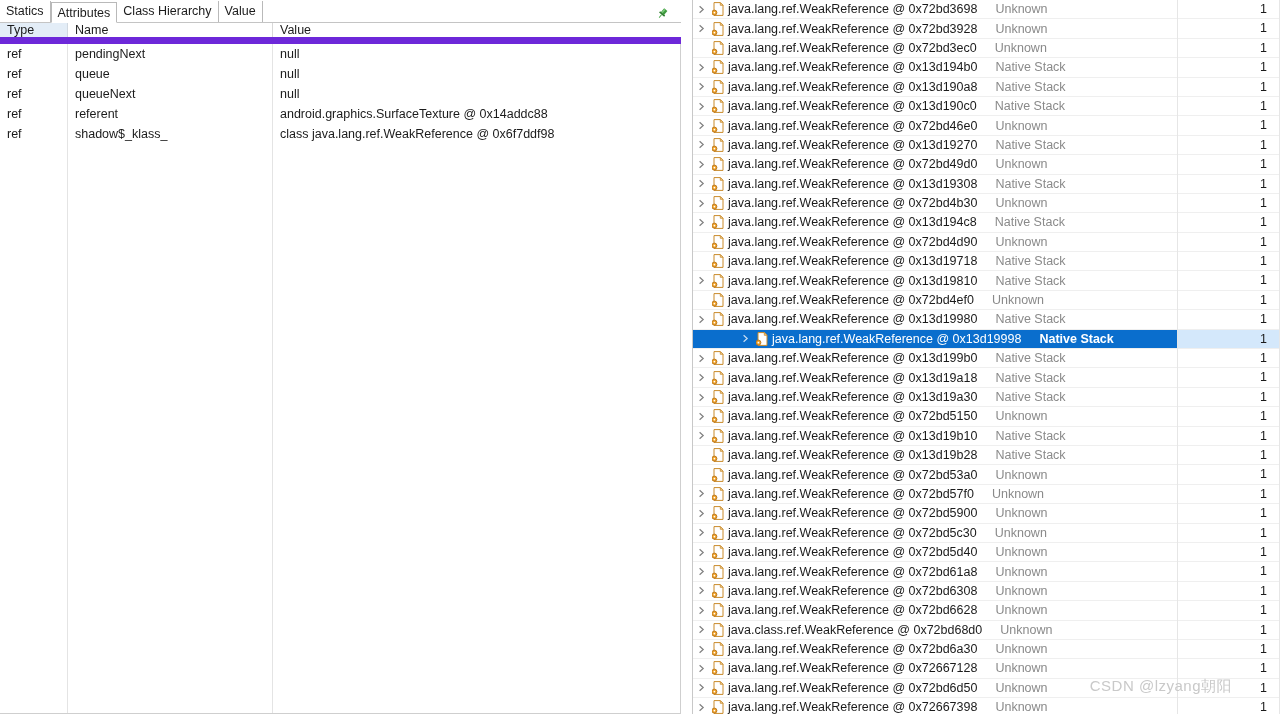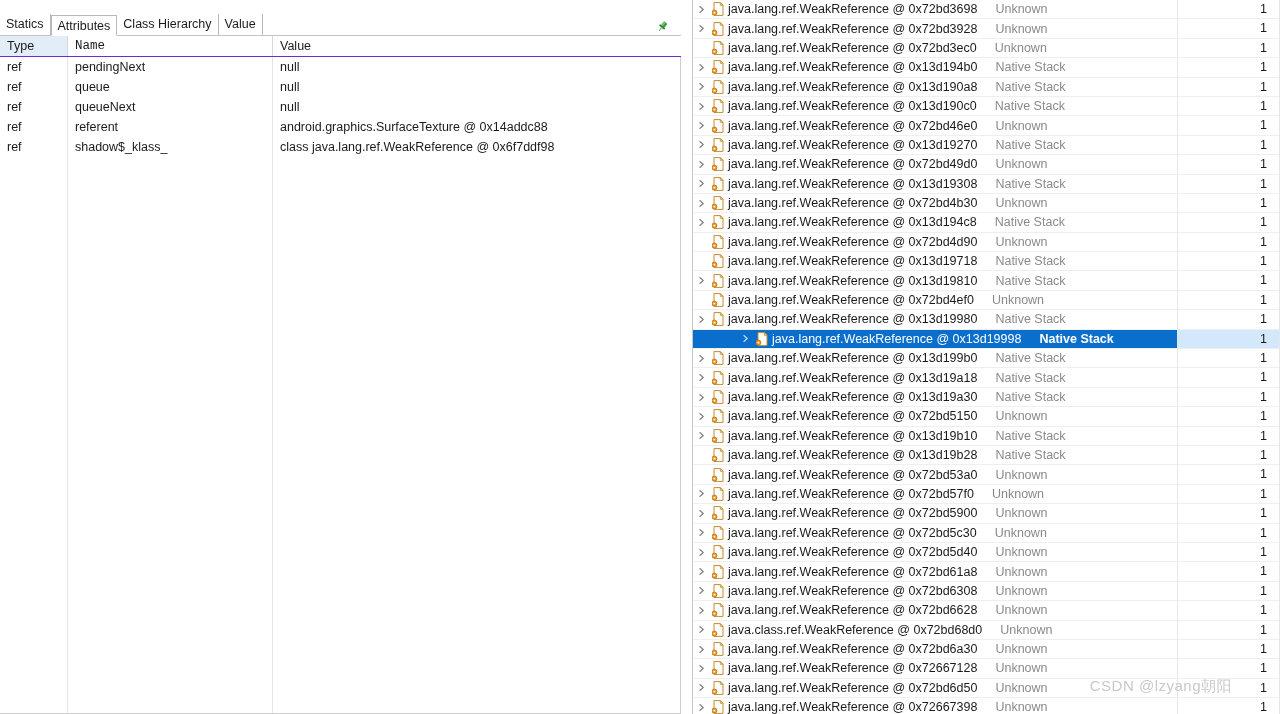--- a/index.html
+++ b/index.html
@@ -22,21 +22,21 @@
     width: 681px;
     height: 714px;
     background: #ffffff;
     display: flex;
     flex-direction: column;
     box-sizing: border-box;
   }
 
   .tabstrip {
     position: relative;
-    height: 36px;
+    height: 23px;
     background: #ffffff;
     display: flex;
     align-items: flex-end;
     padding-left: 0px;
     box-sizing: border-box;
     border-bottom: 1px solid #c4c4c4;
     flex: 0 0 auto;
   }
   .tab {
     height: 21px;
@@ -85,35 +85,35 @@
   .lrow {
     display: flex;
     height: 20px;
     align-items: center;
     font-size: 12.5px;
     color: #1b1b1b;
     box-sizing: border-box;
   }
   .lrow.header {
     height: 21px;
-    border-bottom: 1px solid #6d28d9;
+    border-bottom: 7px solid #6d28d9;
   }
   .lcell {
     box-sizing: border-box;
     height: 100%;
     display: flex;
     align-items: center;
     overflow: hidden;
     white-space: nowrap;
   }
   .lcell.c-type  { width: 68px;  padding-left: 7px; border-right: 1px solid #ffffff; }
   .lcell.c-name  { width: 205px; padding-left: 7px; }
   .lcell.c-value { width: 408px; padding-left: 7px; }
   .lrow.header .lcell.c-type  { background: #e3edf7; border-right: 1px solid #d0d8e0; }
-  .lrow.header .lcell.c-name  { border-right: 1px solid #d8d8d8; font-family: Liberation Mono, monospace; }
+  .lrow.header .lcell.c-name  { border-right: 1px solid #d8d8d8; }
   .lrow.header .lcell.c-value { }
 
   
   .lgrid {
     position: absolute;
     top: 21px; bottom: 0;
     width: 1px;
     background: #e4e4e4;
     pointer-events: none;
   }

